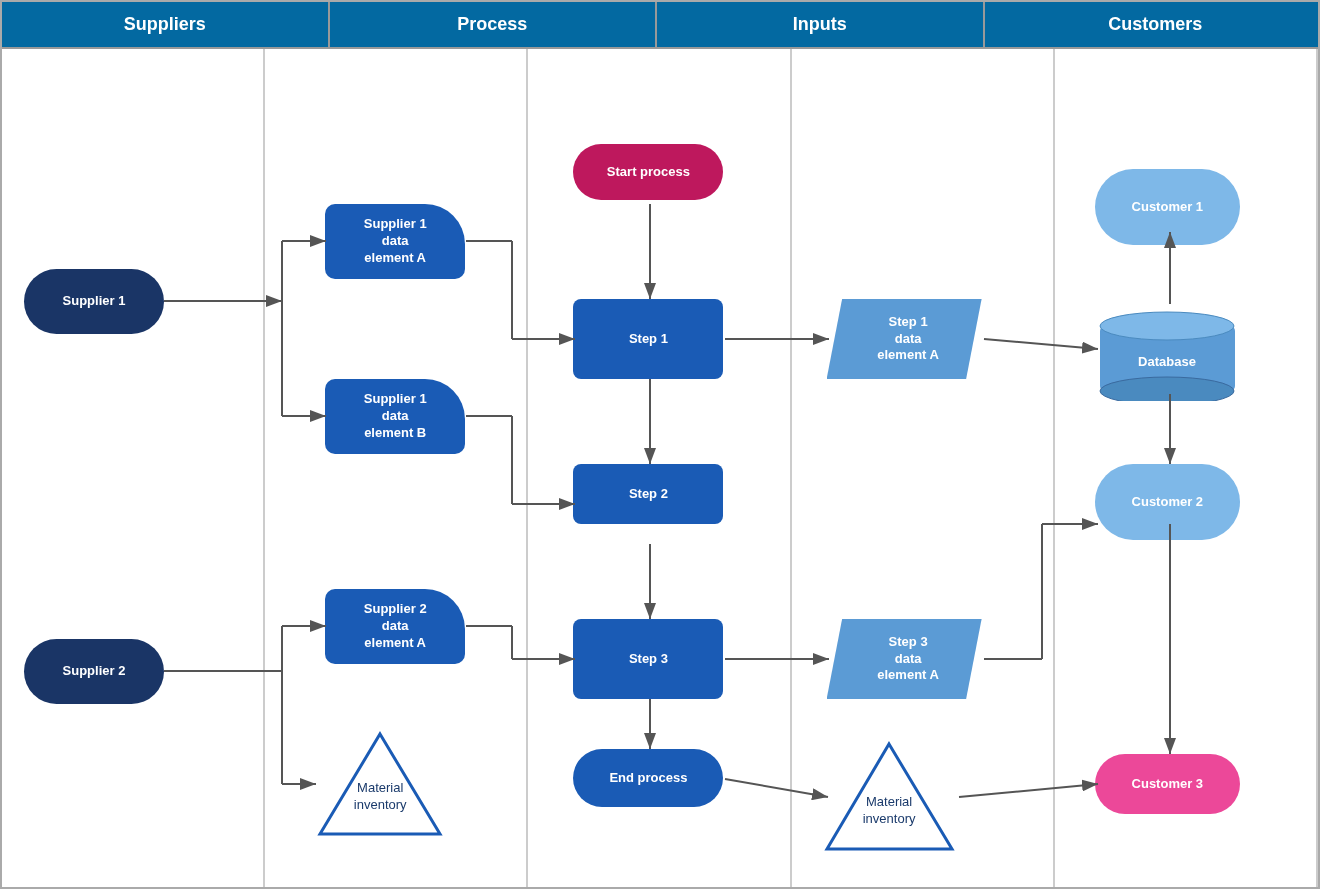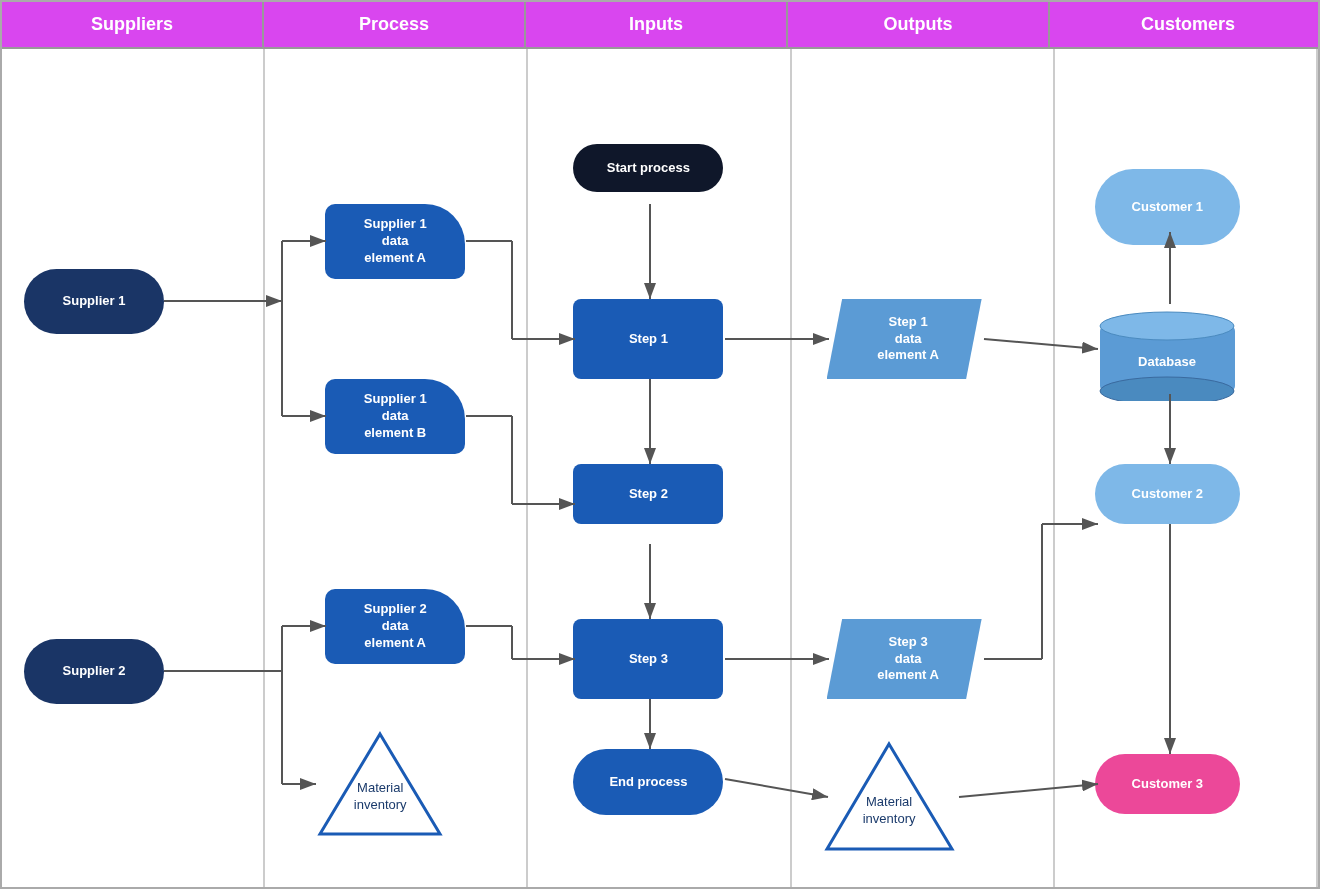--- a/index.html
+++ b/index.html
@@ -7,21 +7,21 @@
     .diagram-container {
       width: 1320px;
       height: 889px;
       border: 2px solid #aaa;
       display: flex;
       flex-direction: column;
       overflow: hidden;
     }
     .header-row {
       display: flex;
-      background: #d946ef;
+      background: #0369a1;
       border-bottom: 2px solid #999;
     }
     .header-cell {
       flex: 1;
       text-align: center;
       padding: 12px 0;
       font-weight: bold;
       font-size: 18px;
       color: #fff;
       border-right: 2px solid #999;
@@ -101,21 +101,20 @@
   </style>
 </head>
 <body>
 
 <div class="diagram-container">
 
   <div class="header-row">
     <div class="header-cell">Suppliers</div>
     <div class="header-cell">Process</div>
     <div class="header-cell">Inputs</div>
-    <div class="header-cell">Outputs</div>
     <div class="header-cell">Customers</div>
   </div>
 
   <div class="content-row">
 
     <div class="lane">
 
       <div class="shape pill" style="background:#1a3566; width:140px; height:65px; left:22px; top:220px;">
         <span>Supplier 1</span>
       </div>
@@ -149,37 +148,37 @@
         <svg width="130" height="110" class="triangle-svg">
           <polygon points="65,5 125,105 5,105" fill="none" stroke="#1a5bb5" stroke-width="3"></polygon>
         </svg>
         <div class="triangle-label" style="top:62%; white-space:pre-line;">Material
 inventory</div>
       </div>
     </div>
 
     <div class="lane">
 
-      <div class="shape pill" style="background:#0f172a; width:150px; height:48px; left:45px; top:95px;">
+      <div class="shape pill" style="background:#be185d; width:150px; height:56px; left:45px; top:95px;">
         <span>Start process</span>
       </div>
 
       <div class="shape rect" style="background:#1a5bb5; width:150px; height:80px; left:45px; top:250px;">
         <span>Step 1</span>
       </div>
 
       <div class="shape rect" style="background:#1a5bb5; width:150px; height:60px; left:45px; top:415px;">
         <span>Step 2</span>
       </div>
 
       <div class="shape rect" style="background:#1a5bb5; width:150px; height:80px; left:45px; top:570px;">
         <span>Step 3</span>
       </div>
 
-      <div class="shape pill" style="background:#1a5bb5; width:150px; height:66px; left:45px; top:700px;">
+      <div class="shape pill" style="background:#1a5bb5; width:150px; height:58px; left:45px; top:700px;">
         <span>End process</span>
       </div>
     </div>
 
     <div class="lane">
 
       <div class="shape parallelogram" style="background:#5b9bd5; width:155px; height:80px; left:35px; top:250px; white-space:pre-line;">
         <span style="white-space:pre-line; margin-left:8px;">Step 1
 data
 element A</span>
@@ -211,21 +210,21 @@
 
           <rect x="5" y="15" width="135" height="65" rx="5" ry="5" fill="#5b9bd5"></rect>
 
           <ellipse cx="72" cy="15" rx="67" ry="14" fill="#7eb8e8" stroke="#4a8abf" stroke-width="1"></ellipse>
 
           <ellipse cx="72" cy="80" rx="67" ry="14" fill="#4a8abf" stroke="#3a6a9f" stroke-width="1"></ellipse>
           <text x="72" y="55" text-anchor="middle" fill="white" font-size="13" font-weight="600" font-family="Arial">Database</text>
         </svg>
       </div>
 
-      <div class="shape pill" style="background:#7eb8e8; width:145px; height:60px; left:40px; top:415px;">
+      <div class="shape pill" style="background:#7eb8e8; width:145px; height:76px; left:40px; top:415px;">
         <span>Customer 2</span>
       </div>
 
       <div class="shape pill" style="background:#ec4899; width:145px; height:60px; left:40px; top:705px;">
         <span>Customer 3</span>
       </div>
     </div>
 
     <svg style="position:absolute;top:0;left:0;width:100%;height:100%;pointer-events:none;overflow:visible;">
       <defs>

